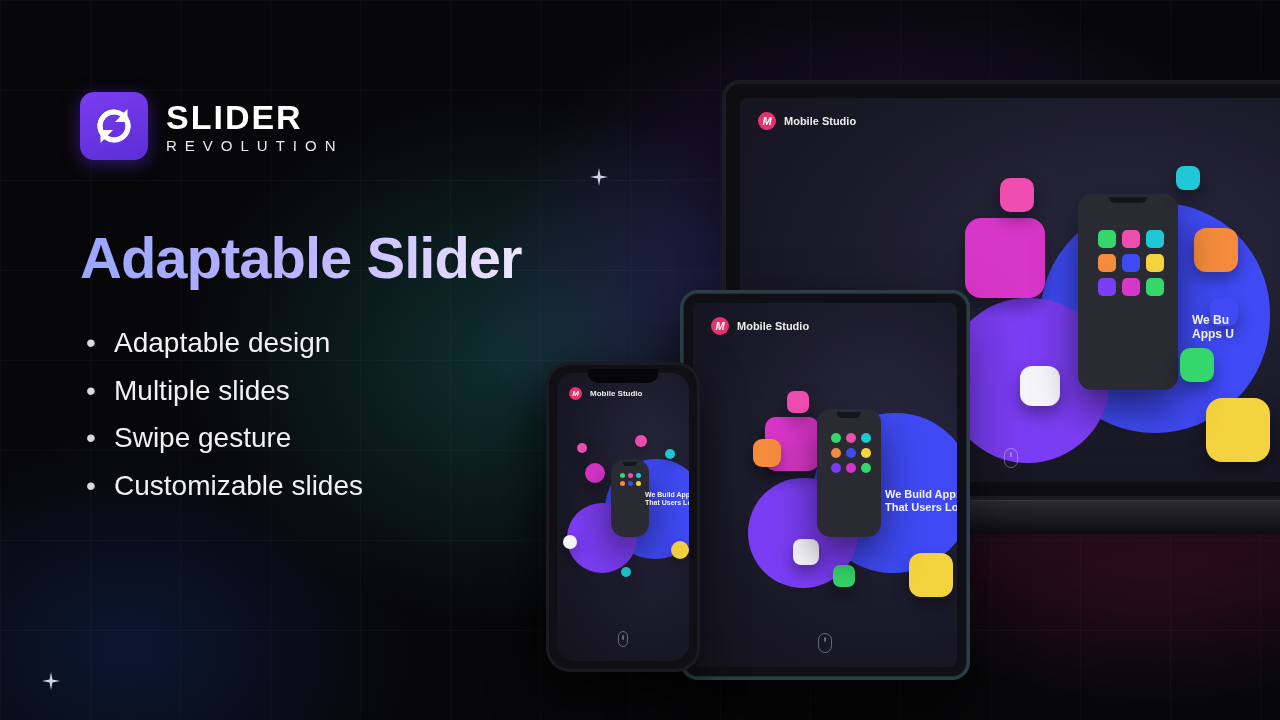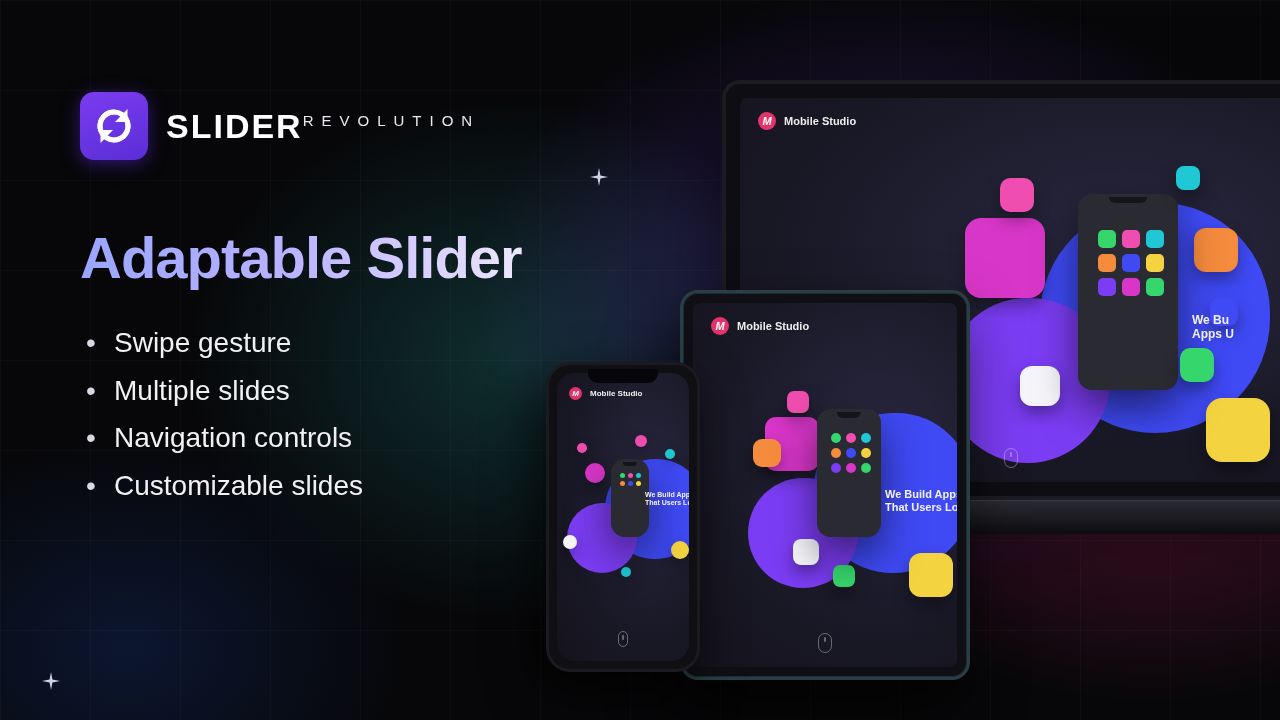--- a/index.html
+++ b/index.html
@@ -37,21 +37,21 @@
   
   .left { position: absolute; left: 80px; top: 92px; width: 520px; }
   .logo { display:flex; align-items:center; gap:18px; }
   .logo-badge {
     width:68px; height:68px; border-radius:14px;
     background: linear-gradient(160deg,#7a3cf0,#5b2ed6);
     display:flex; align-items:center; justify-content:center;
     box-shadow: 0 4px 18px rgba(90,40,220,0.5);
   }
   .logo-badge svg { width:40px; height:40px; }
-  .logo-text { display:flex; flex-direction:row; line-height:1; }
+  .logo-text { display:flex; flex-direction:column; line-height:1; }
   .logo-text .big { font-size:34px; font-weight:800; letter-spacing:2px; color:#fff; }
   .logo-text .sm  { font-size:15px; font-weight:500; letter-spacing:8px; color:#e9e9ef; margin-top:4px; }
 
   .headline {
     margin-top: 64px;
     font-size: 58px; font-weight: 800; letter-spacing: -1px;
     background: linear-gradient(90deg,#9aa6ff 0%, #b9b2ff 40%, #e6ddff 78%, #ffffff 100%);
     -webkit-background-clip: text; background-clip: text; color: transparent;
   }
 
@@ -167,23 +167,23 @@
     </div>
     <div class="logo-text">
       <span class="big">SLIDER</span>
       <span class="sm">REVOLUTION</span>
     </div>
   </div>
 
   <h1 class="headline">Adaptable Slider</h1>
 
   <ul class="features">
+    <li>Adaptable design</li>
+    <li>Multiple slides</li>
     <li>Swipe gesture</li>
-    <li>Multiple slides</li>
-    <li>Navigation controls</li>
     <li>Customizable slides</li>
   </ul>
 </div>
 
 <div class="devices">
 
   <div class="laptop">
     <div class="bezel">
       <div class="scene">
         <div class="brand">

